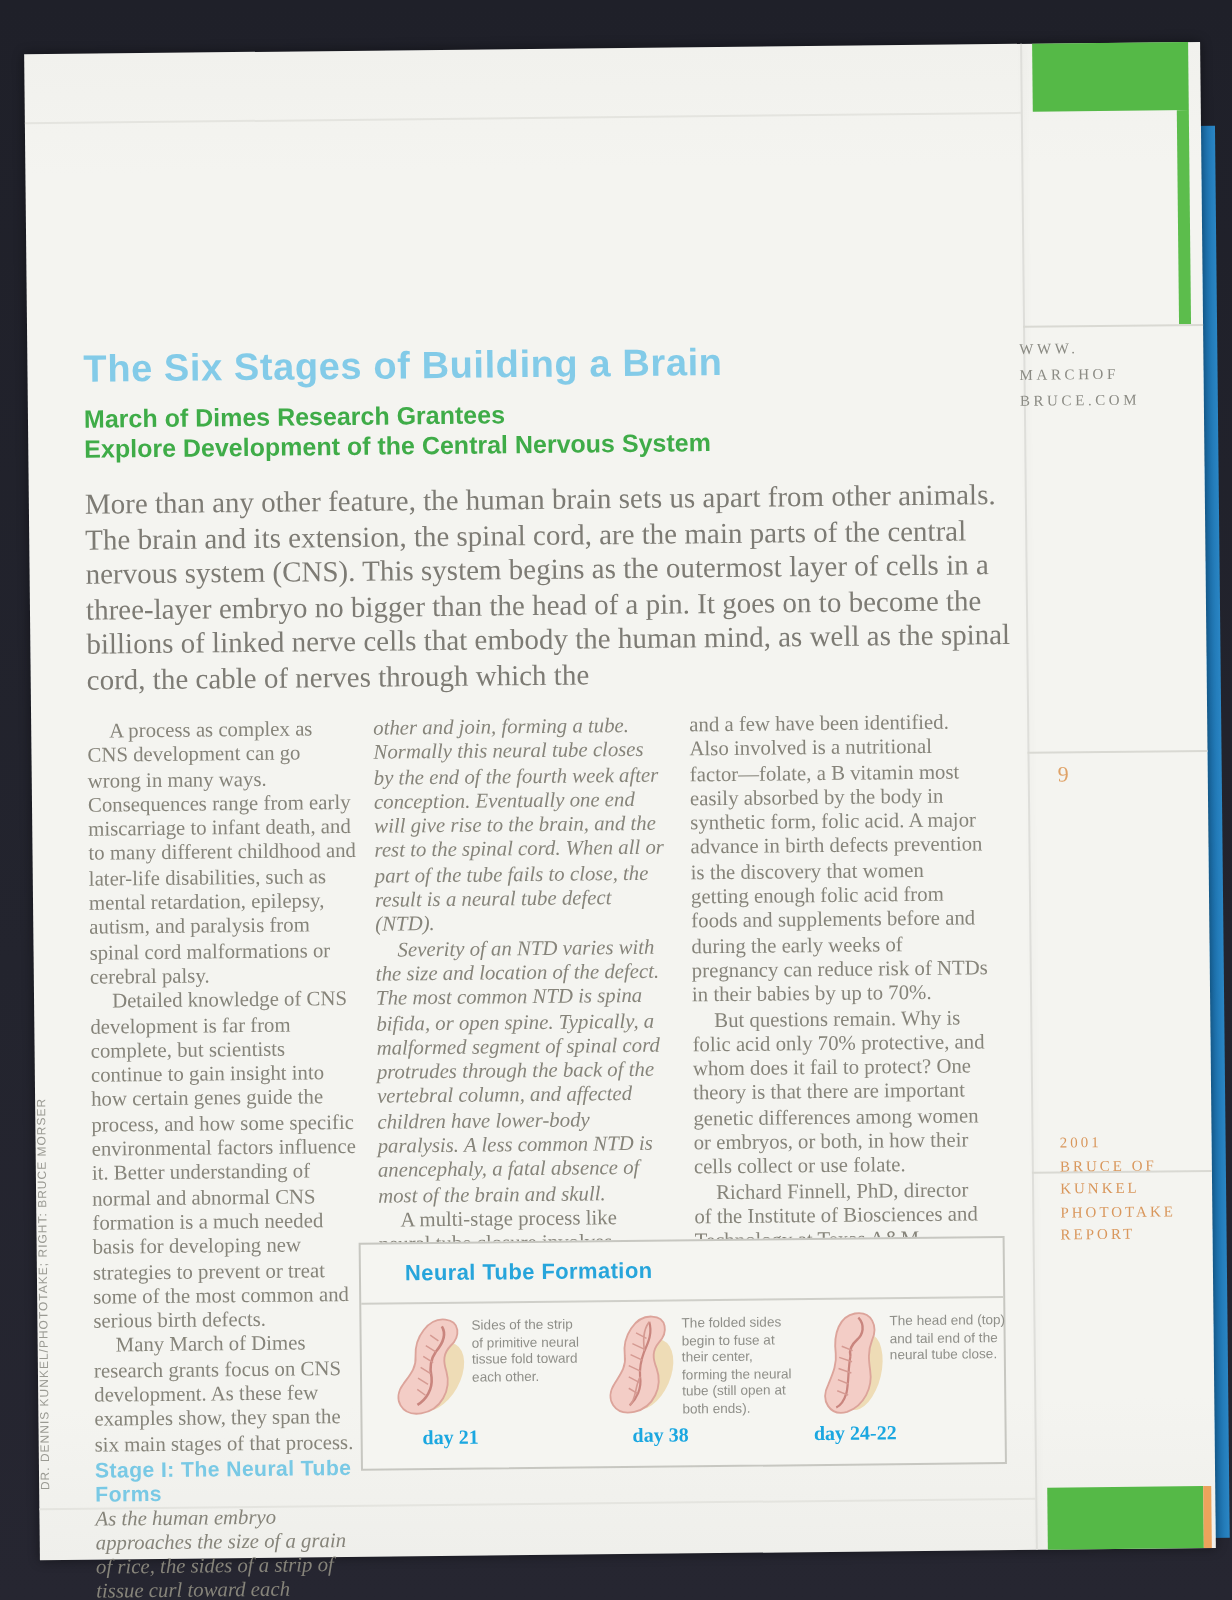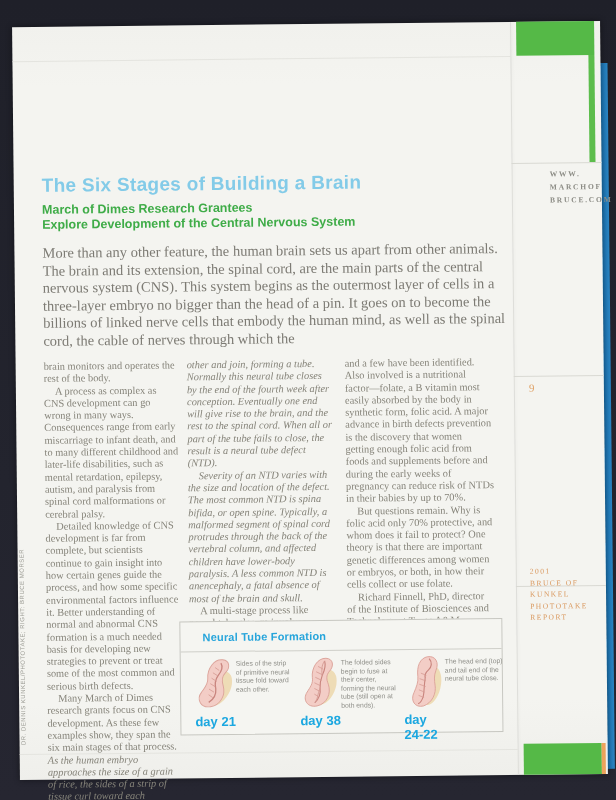--- a/index.html
+++ b/index.html
@@ -39,28 +39,28 @@
   .stage-heading{margin-top:9px;font-family:"Liberation Sans",sans-serif;font-size:10.6px;font-weight:bold;color:#79c9e5;letter-spacing:.2px;}
   .figure-box{
     position:absolute;left:161px;top:596px;width:321px;height:112px;
     background:#f5f5f1;border:1px solid #c7c7c1;z-index:2;
   }
   .figure-title{position:absolute;left:22px;top:9px;font-size:11px;font-weight:bold;color:#27a5db;letter-spacing:.2px;}
   .figure-rule{position:absolute;left:0px;top:29px;width:100%;height:1px;background:#cfcfc9;}
   .step{position:absolute;top:35px;width:104px;height:72px;}
   .step .embryo{position:absolute;left:2px;top:0;}
   .step .cap{position:absolute;left:41px;top:3px;width:58px;font-size:6.8px;line-height:8.6px;color:#8f8f89;}
-  .step .day{position:absolute;left:0px;top:57px;width:44px;text-align:left;font-size:13px;font-weight:bold;color:#1ba7e0;}
+  .step .day{position:absolute;left:0px;top:57px;width:44px;text-align:right;font-size:10px;font-weight:bold;color:#1ba7e0;font-family:Liberation Serif, serif;}
   
   .sb-line{position:absolute;left:498px;width:90px;height:1px;background:#d9d9d3;}
   .green-top{position:absolute;left:504px;top:0px;width:78px;height:34px;background:#55b947;}
   .green-side{position:absolute;left:576px;top:34px;width:6px;height:107px;background:#5cbd4c;}
   .green-bottom{position:absolute;left:504px;top:722px;width:78px;height:31px;background:#55b947;}
   .orange-side{position:absolute;left:582px;top:722px;width:4px;height:31px;background:#eca35c;}
-  .sb-url{position:absolute;left:536px;top:146px;font-family:"Liberation Serif",serif;font-size:7.5px;line-height:13px;letter-spacing:1.8px;color:#8b8b84;font-weight:bold;}
+  .sb-url{position:absolute;left:496px;top:146px;font-family:"Liberation Serif",serif;font-size:7.5px;line-height:13px;letter-spacing:1.8px;color:#8b8b84;}
   .sb-page-num{position:absolute;left:513px;top:360px;font-family:"Liberation Serif",serif;font-size:11px;color:#dfa267;}
   .sb-report{position:absolute;left:512px;top:544px;font-family:"Liberation Serif",serif;font-size:7.5px;line-height:11.5px;letter-spacing:1.5px;color:#d9975c;}
 </style>
 </head>
 <body>
 
 <div class="bg-texture"></div>
 
 <div class="photo">
   <div class="blue-edge"></div>
@@ -75,24 +75,24 @@
 
     <div class="page-title">The Six Stages of Building a Brain</div>
     <div class="subtitle">
       <div>March of Dimes Research Grantees</div>
       <div>Explore Development of the Central Nervous System</div>
     </div>
 
     <div class="intro">More than any other feature, the human brain sets us apart from other animals. The brain and its extension, the spinal cord, are the main parts of the central nervous system (CNS). This system begins as the outermost layer of cells in a three-layer embryo no bigger than the head of a pin. It goes on to become the billions of linked nerve cells that embody the human mind, as well as the spinal cord, the cable of nerves through which the</div>
 
     <div class="col col1">
-      <p>brain monitors and operates the rest of the body.</p>
       <p class="ind">A process as complex as CNS development can go wrong in many ways. Consequences range from early miscarriage to infant death, and to many different childhood and later-life disabilities, such as mental retardation, epilepsy, autism, and paralysis from spinal cord malformations or cerebral palsy.</p>
       <p class="ind">Detailed knowledge of CNS development is far from complete, but scientists continue to gain insight into how certain genes guide the process, and how some specific environmental factors influence it. Better understanding of normal and abnormal CNS formation is a much needed basis for developing new strategies to prevent or treat some of the most common and serious birth defects.</p>
       <p class="ind">Many March of Dimes research grants focus on CNS development. As these few examples show, they span the six main stages of that process.</p>
+      <p class="stage-heading">Stage I: The Neural Tube Forms</p>
       <p class="ital">As the human embryo approaches the size of a grain of rice, the sides of a strip of tissue curl toward each</p>
     </div>
 
     <div class="col col2">
       <p class="ital">other and join, forming a tube. Normally this neural tube closes by the end of the fourth week after conception. Eventually one end will give rise to the brain, and the rest to the spinal cord. When all or part of the tube fails to close, the result is a neural tube defect (NTD).</p>
       <p class="ital ind">Severity of an NTD varies with the size and location of the defect. The most common NTD is spina bifida, or open spine. Typically, a malformed segment of spinal cord protrudes through the back of the vertebral column, and affected children have lower-body paralysis. A less common NTD is anencephaly, a fatal absence of most of the brain and skull.</p>
       <p class="ind">A multi-stage process like neural tube closure involves multiple genes,</p>
     </div>
 
     <div class="col col3">

